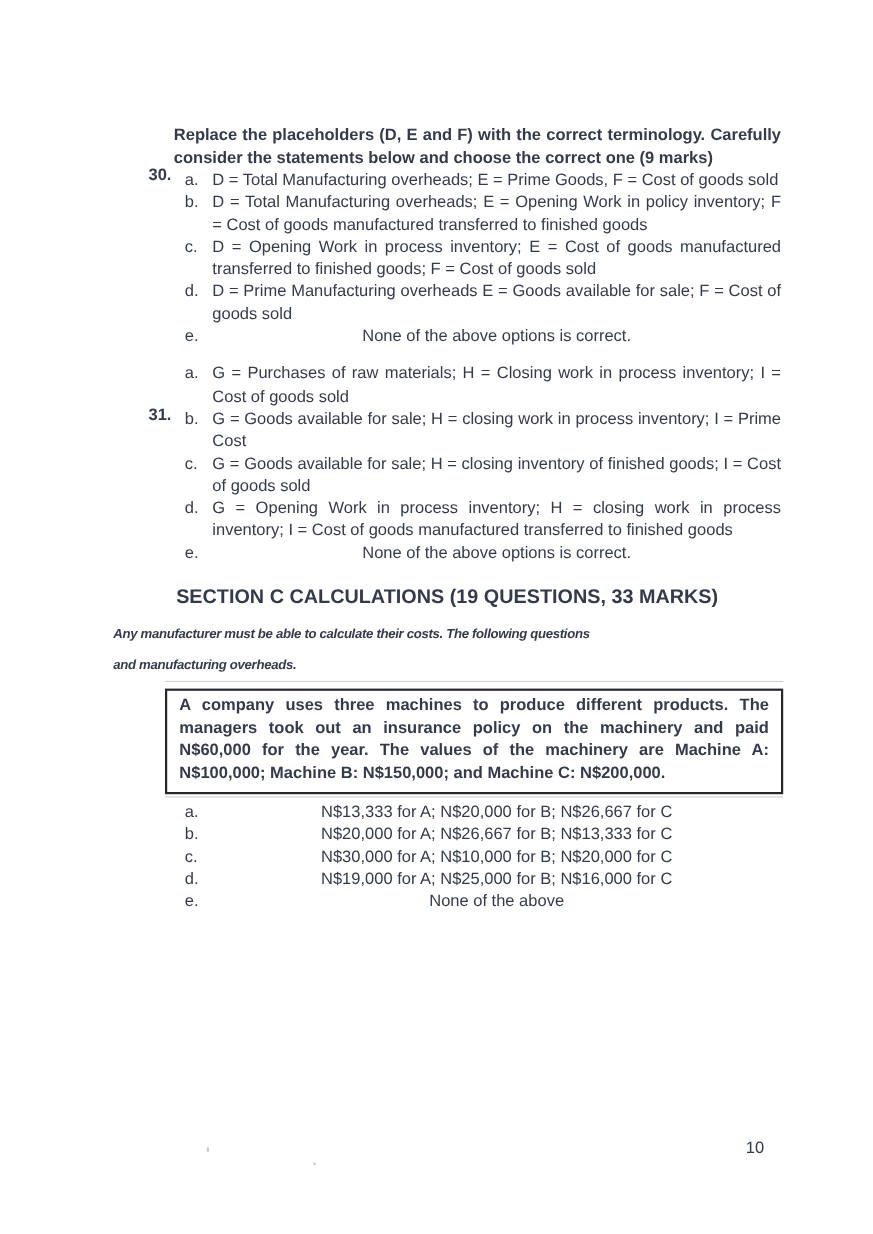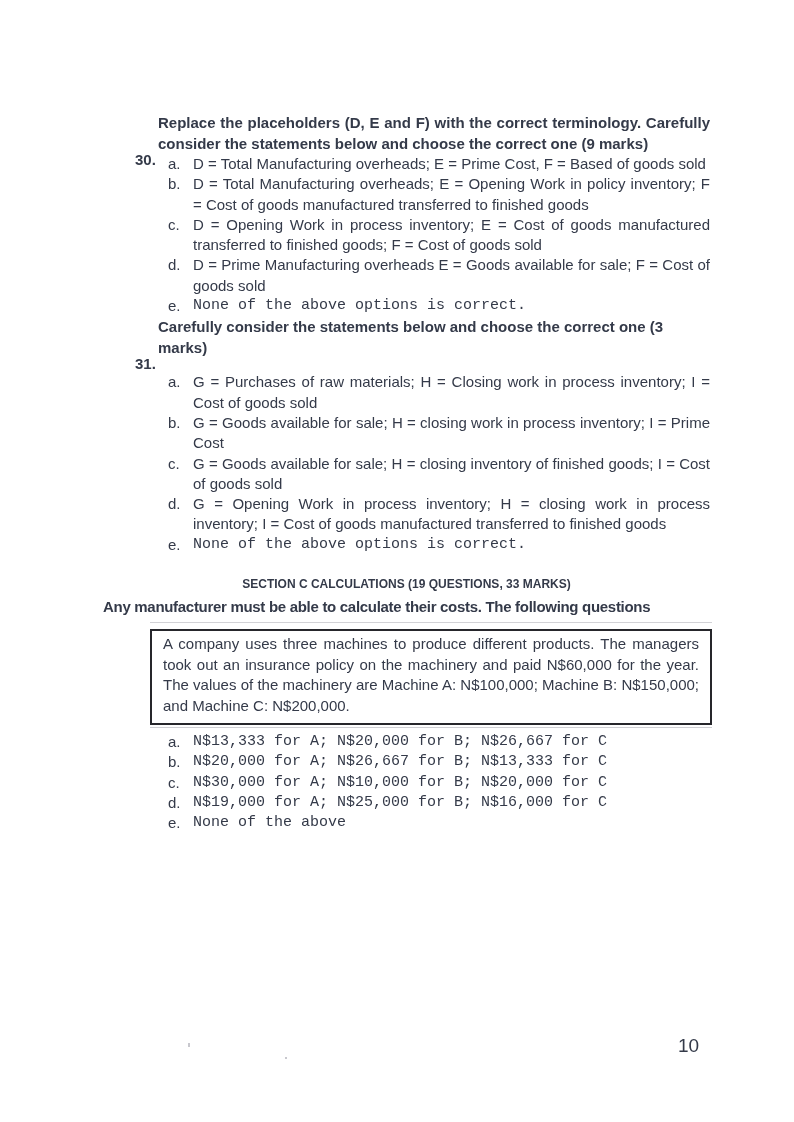--- a/index.html
+++ b/index.html
@@ -30,86 +30,88 @@
   .q-head.justify { text-align: justify; }
   .q-num { position: absolute; left: 32px; top: 0; font-weight: bold; margin-top: 37px; }
   .q-line { line-height: 21px; }
 
   
   .options { margin-left: 65px; }
   .options.gap-top { margin-top: 14px; }
   .opt { display: flex; line-height: 20.3px; }
   .opt-letter { flex: none; width: 25px; }
   .opt-text { flex: 1; text-align: justify; }
-  .opt-text.no-justify { text-align: left; font-family: Liberation Mono, monospace; }
+  .opt-text.no-justify { text-align: center; }
 
   
   .section-heading {
     margin: 20px 0 0 0;
-    font-size: 12px;
+    font-size: 18px;
     font-weight: bold;
     text-align: center;
     line-height: 18px;
   }
   .intro {
+    margin-top: 11px;
     font-weight: bold;
-    font-size: 15px;
+    font-style: italic;
+    font-size: 12px;
     letter-spacing: -0.3px;
   }
   .intro .intro-line { line-height: 28px; white-space: nowrap; }
 
   
   .info-box {
     position: relative;
     margin: 8px 0 0 47px;
     width: 536px;
     border: 2px solid #26262b;
     padding: 3px 11px 7px 11px;
-    font-weight: normal;
+    font-weight: bold;
     line-height: 20.5px;
     text-align: justify;
     font-size: 15px;
   }
   .info-box::before {           
     content: ""; position: absolute; left: -2px; right: -2px; top: -9px;
     border-top: 1px solid #d2d2d6;
   }
   .info-box::after {            
     content: ""; position: absolute; left: -2px; right: -2px; bottom: -5px;
     border-bottom: 1px solid #cfcfd4;
   }
 
   .q32 { margin-top: 7px; }
   .q32 .q-head { text-align: justify; }
 
   .page-number {
     position: absolute;
     left: 678px; top: 1035px;
-    font-size: 19px;
+    font-size: 15px;
   }
 
   
   .speck { position: absolute; background: #9a9aa6; opacity: .55; }
   .speck.s1 { left: 188px; top: 1043px; width: 2px; height: 4px; }
   .speck.s2 { left: 285px; top: 1057px; width: 2px; height: 2px; }
 </style>
 </head>
 <body>
 
 <div class="page">
   <div class="content">
 
     <section>
       <div class="q-head justify">
         <span class="q-num">30.</span><span>Replace the placeholders (D, E and F) with the correct terminology. Carefully consider the statements below and choose the correct one (9 marks)</span>
       </div>
       <div class="options">
         <div class="opt">
           <span class="opt-letter">a.</span>
-          <span class="opt-text">D = Total Manufacturing overheads; E = Prime Cost, F = Based of goods sold</span>
+          <span class="opt-text">D = Total Manufacturing overheads; E = Prime Goods, F = Cost of goods sold</span>
         </div>
         <div class="opt">
           <span class="opt-letter">b.</span>
           <span class="opt-text">D = Total Manufacturing overheads; E = Opening Work in policy inventory; F = Cost of goods manufactured transferred to finished goods</span>
         </div>
         <div class="opt">
           <span class="opt-letter">c.</span>
           <span class="opt-text">D = Opening Work in process inventory; E = Cost of goods manufactured transferred to finished goods; F = Cost of goods sold</span>
         </div>
         <div class="opt">
@@ -119,21 +121,20 @@
         <div class="opt">
           <span class="opt-letter">e.</span>
           <span class="opt-text no-justify">None of the above options is correct.</span>
         </div>
       </div>
     </section>
 
     <section>
       <div class="q-head">
         <span class="q-num">31.</span>
-        <div class="q-line">Carefully consider the statements below and choose the correct one (3 marks)</div>
       </div>
       <div class="options gap-top">
         <div class="opt">
           <span class="opt-letter">a.</span>
           <span class="opt-text">G = Purchases of raw materials; H = Closing work in process inventory; I = Cost of goods sold</span>
         </div>
         <div class="opt">
           <span class="opt-letter">b.</span>
           <span class="opt-text">G = Goods available for sale; H = closing work in process inventory; I = Prime Cost</span>
         </div>
@@ -148,20 +149,21 @@
         <div class="opt">
           <span class="opt-letter">e.</span>
           <span class="opt-text no-justify">None of the above options is correct.</span>
         </div>
       </div>
     </section>
 
     <h2 class="section-heading">SECTION C CALCULATIONS (19 QUESTIONS, 33 MARKS)</h2>
     <div class="intro">
       <div class="intro-line">Any manufacturer must be able to calculate their costs. The following questions</div>
+      <div class="intro-line">and manufacturing overheads.</div>
     </div>
 
     <div class="info-box">
       <span>A company uses three machines to produce different products. The managers took out an insurance policy on the machinery and paid N$60,000 for the year. The values of the machinery are Machine A: N$100,000; Machine B: N$150,000; and Machine C: N$200,000.</span>
     </div>
 
     <section class="q32">
       <div class="options">
         <div class="opt">
           <span class="opt-letter">a.</span>

